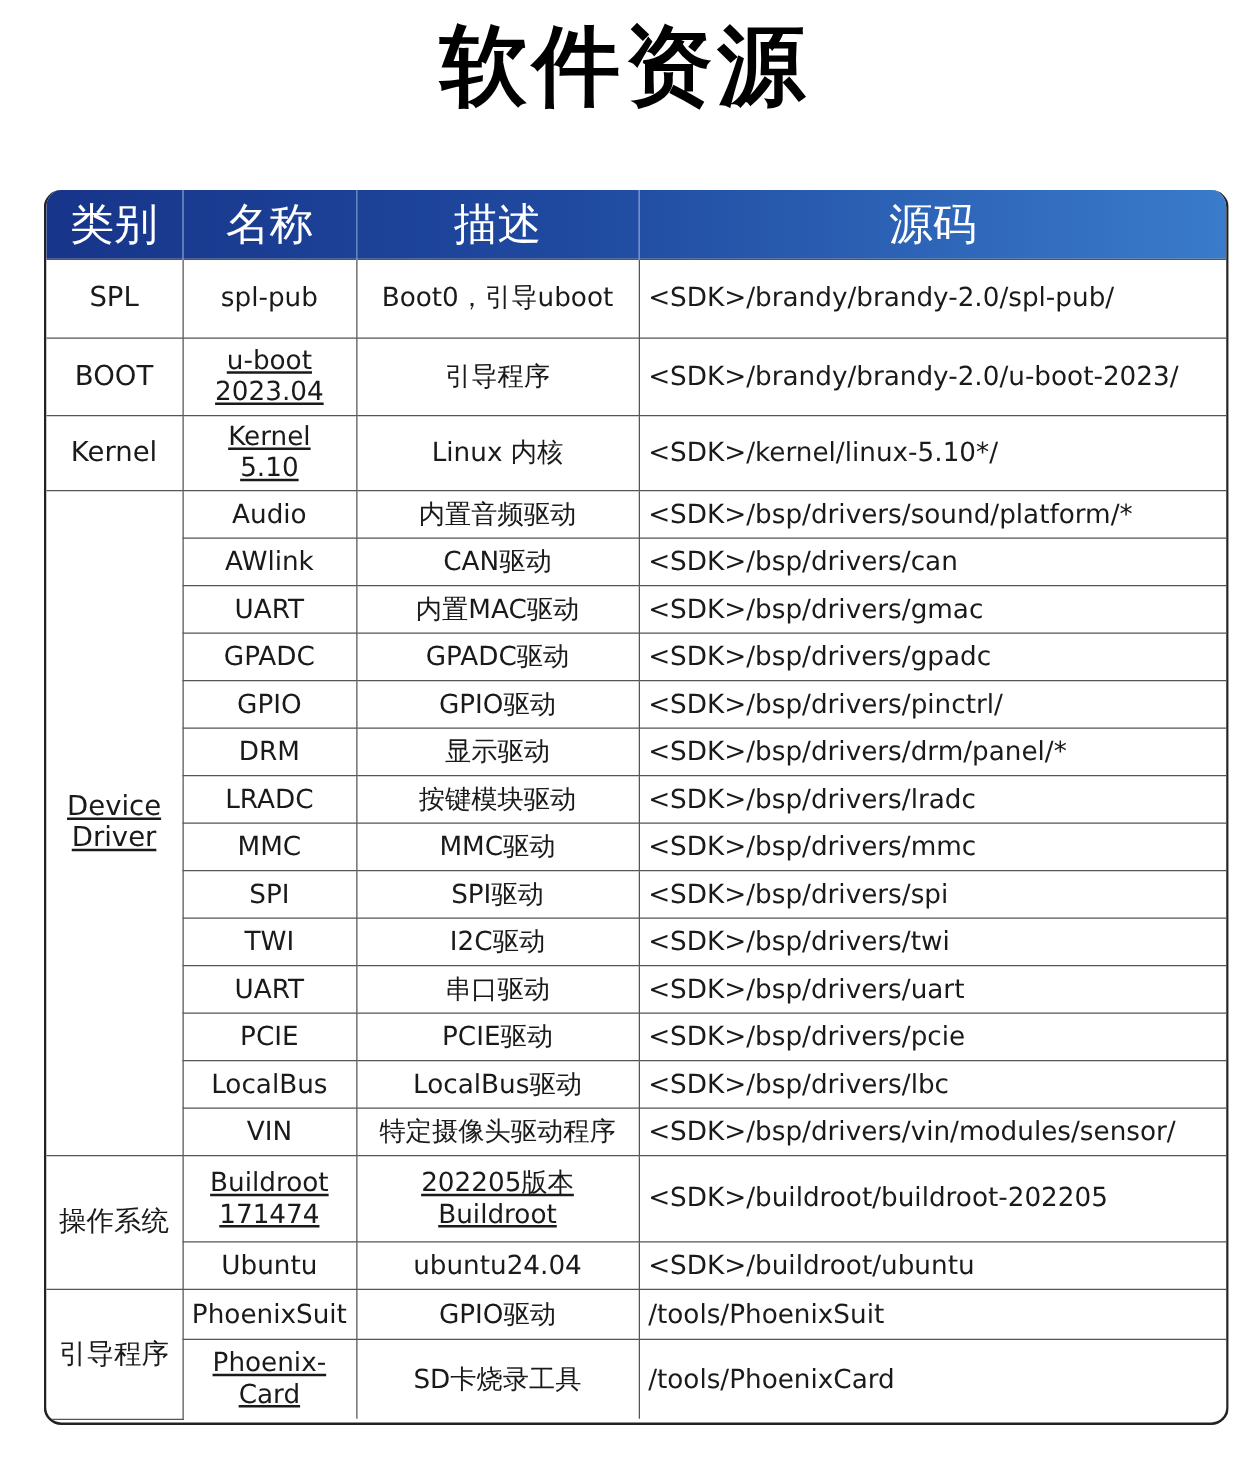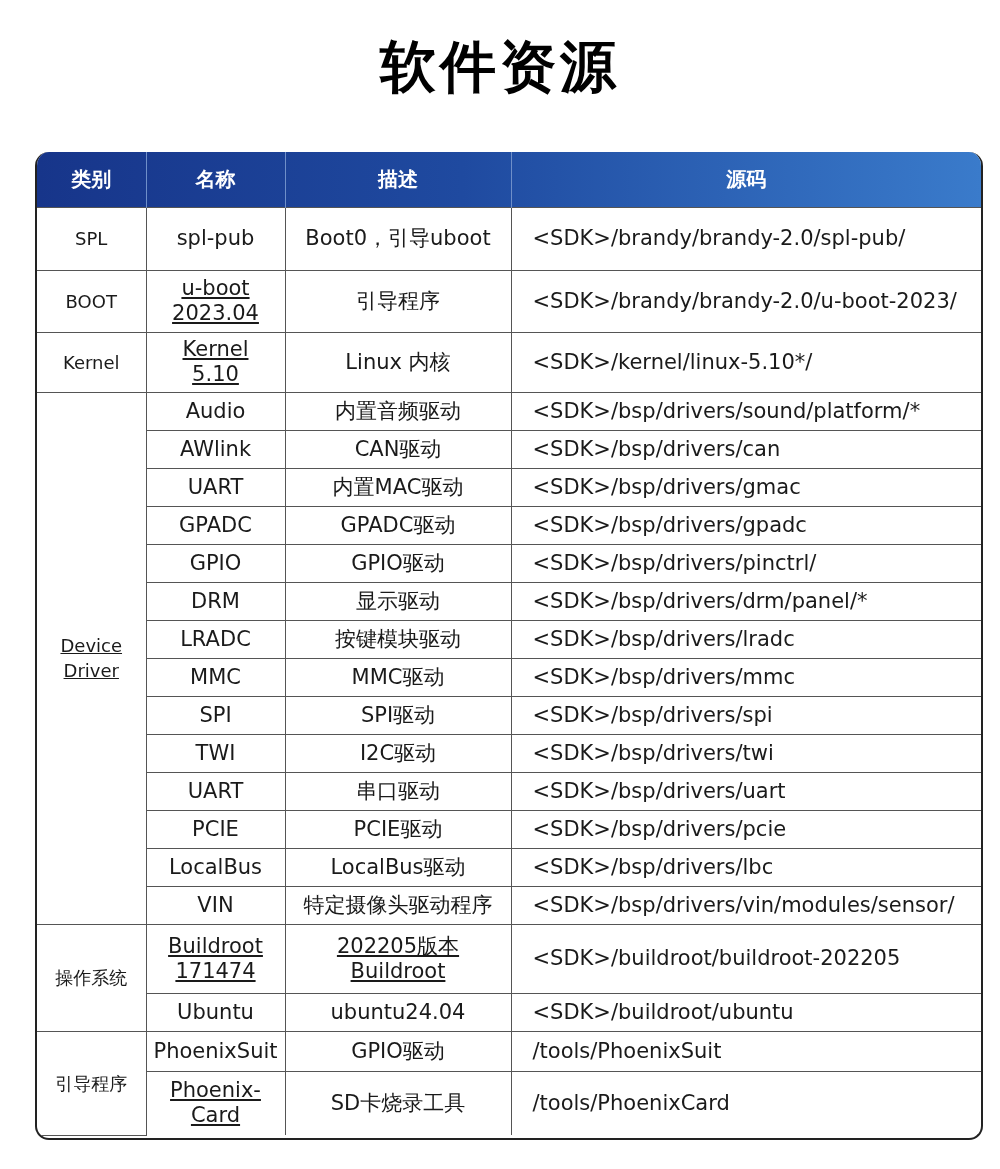--- a/index.html
+++ b/index.html
@@ -1,32 +1,32 @@
 <!DOCTYPE html>
 <html><head>
 <meta charset="utf-8">
 <style>
   html, body { margin:0; padding:0; background:#ffffff; }
   body { width:1000px; height:1169px; position:relative; overflow:hidden;
          font-family:"DejaVu Sans", "Liberation Sans", sans-serif; color:#1a1a1a; }
-  .title { position:absolute; top:22px; left:0; width:1000px; text-align:center;
-           font-size:56px; font-weight:bold; letter-spacing:4px; color:#000; line-height:90px; }
+  .title { position:absolute; top:8px; left:0; width:1000px; text-align:center;
+           font-size:70px; font-weight:bold; letter-spacing:4px; color:#000; line-height:90px; }
   .tbl-wrap { position:absolute; left:35px; top:152px; width:948px; height:988px;
               border:2px solid #222; border-top:none; border-radius:14px; overflow:hidden; box-sizing:border-box; }
   table { border-collapse:collapse; width:100%; table-layout:fixed; }
   col.c1 { width:109px; } col.c2 { width:139px; } col.c3 { width:226px; } col.c4 { width:auto; }
   thead tr { background:linear-gradient(90deg,#17358a 0%,#1f4aa0 45%,#3a7bcb 100%); height:55px; }
-  th { color:#ffffff; font-weight:bold; font-size:20px; text-align:center; border-left:1px solid #6f8fc9; padding:0;margin-top:24px; }
+  th { color:#ffffff; font-weight:normal; font-size:35px; text-align:center; border-left:1px solid #6f8fc9; padding:0;margin-top:24px; }
   th:first-child { border-left:none; }
   td { border:1px solid #555; font-size:21px; text-align:center; padding:0 2px; line-height:25px; vertical-align:middle; }
   tr td:first-child { border-left:none; }
   tr td:last-child { border-right:none; }
   tbody tr:last-child td { border-bottom:none; }
-  td.src { text-align:left; padding-left:21px; white-space:nowrap;margin-left:29px; }
-  td.cat { font-size:18px; }
+  td.src { text-align:left; padding-left:7px; white-space:nowrap;margin-left:29px; }
+  td.cat { font-size:22px; }
   .ml { display:block;text-decoration:underline; }
 </style>
 </head>
 <body>
 
 <div class="title">软件资源</div>
 
 <div class="tbl-wrap">
 <table>
   <colgroup>

